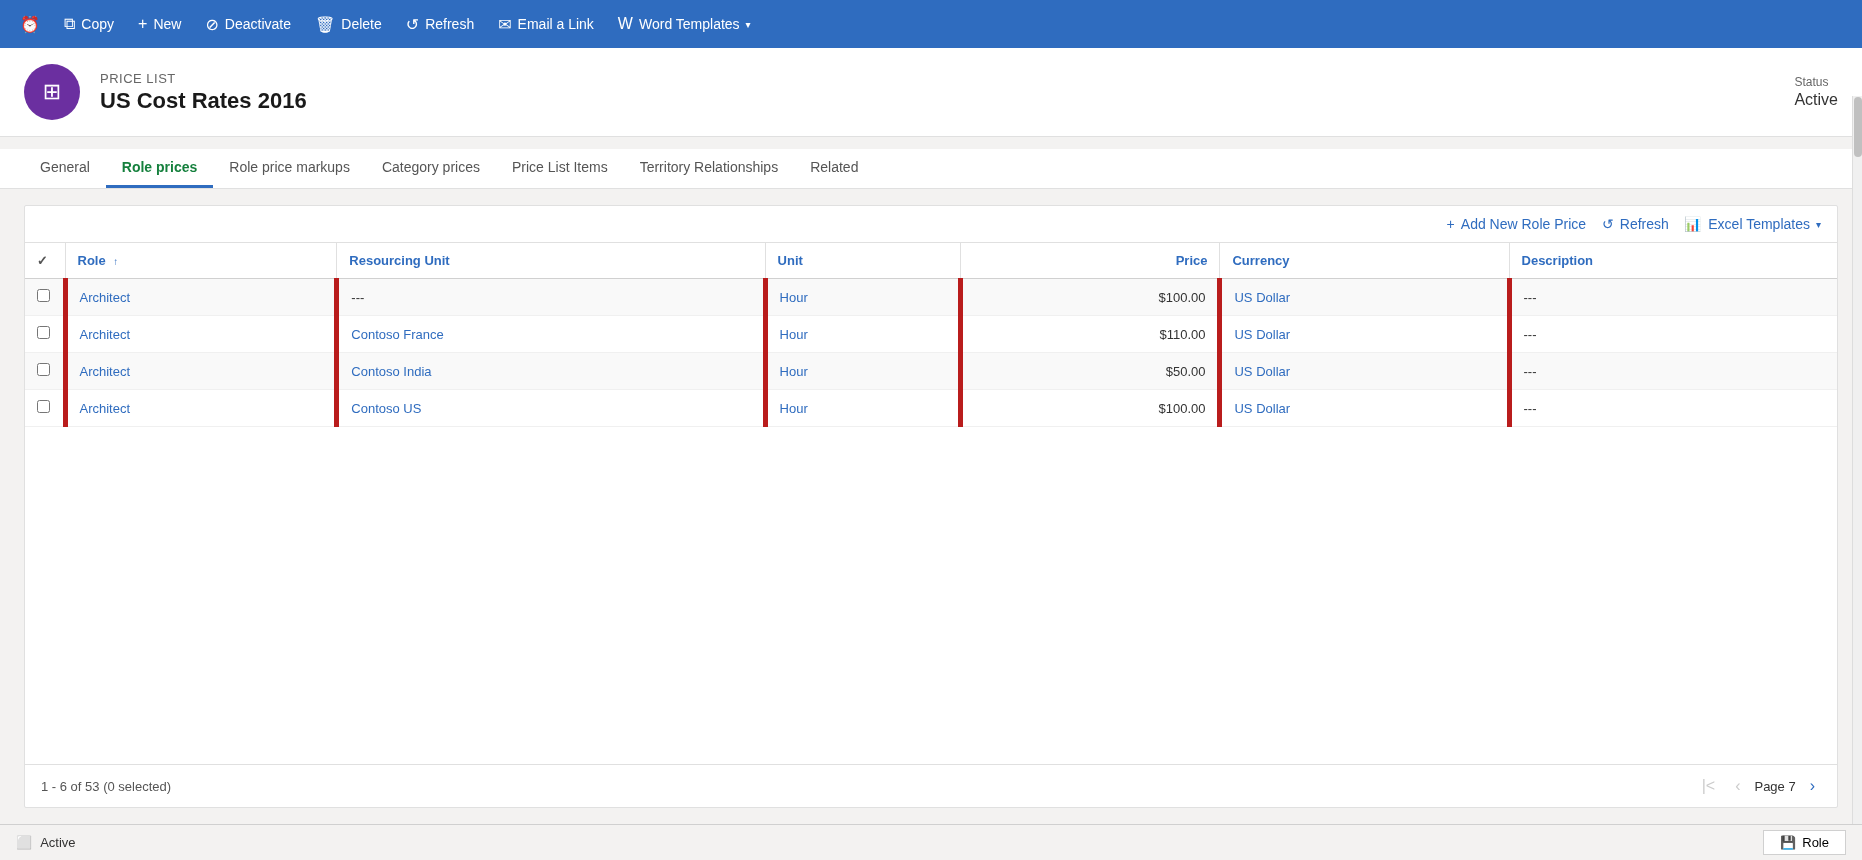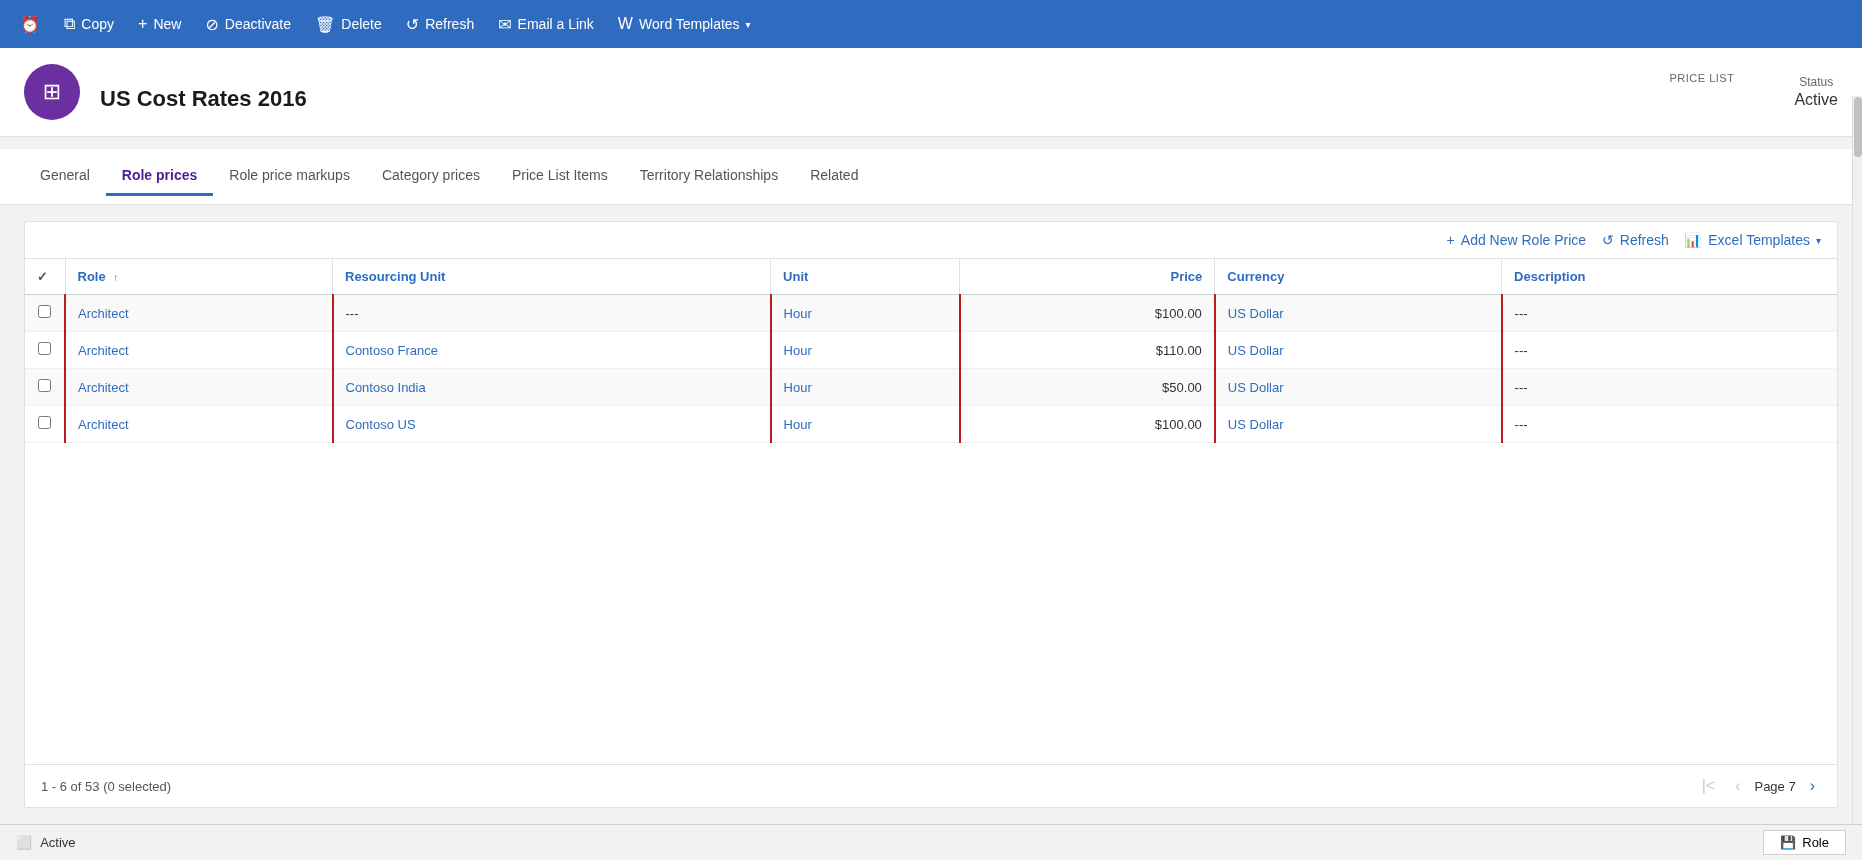--- a/index.html
+++ b/index.html
@@ -43,46 +43,46 @@
     }
     .entity-avatar {
       width: 56px; height: 56px;
       background: #6b2fa0;
       border-radius: 50%;
       display: flex; align-items: center; justify-content: center;
       color: white; font-size: 22px;
       flex-shrink: 0;
     }
     .entity-info { flex: 1; }
-    .entity-type { font-size: 11px; color: #666; text-transform: uppercase; letter-spacing: 0.5px; text-align: right; }
+    .entity-type { font-size: 13px; color: #666; text-transform: uppercase; letter-spacing: 0.5px; }
     .entity-name { font-size: 22px; font-weight: 600; color: #1a1a1a; margin-top: 2px; }
-    .entity-status { text-align: center; margin-left: 40px; }
+    .entity-status { text-align: left; margin-left: 40px; }
     .status-label { font-size: 12px; color: #666; }
     .status-value { font-size: 16px; color: #333; margin-top: 2px; }
 
     
     .tabs-bar {
       background: white;
       display: flex;
       align-items: flex-end;
       border-bottom: 1px solid #e0e0e0;
-      padding: 8px 24px;
+      padding: 0 24px;
       flex-shrink: 0;
       margin-top: 12px;
     }
     .tab {
       padding: 10px 16px;
       cursor: pointer;
       font-size: 14px;
       color: #555;
       border-bottom: 3px solid transparent;
       white-space: nowrap;
     }
     .tab.active {
-      color: #4c1d95;
+      color: #15803d;
       border-bottom: 3px solid #2f6cbf;
       font-weight: 600;
     }
 
     
     .main-content {
       flex: 1;
       background: #f3f2f1;
       padding: 16px 24px;
       overflow: hidden;
@@ -138,21 +138,21 @@
       background: white;
       font-size: 13px;
       cursor: pointer;
       white-space: nowrap;
     }
     .data-table th.price-col { text-align: right; }
     .data-table th:last-child { border-right: none; }
     .data-table td {
       padding: 10px 12px;
       border-bottom: 1px solid #f0f0f0;
-      border-right: 2px solid #b91c1c;
+      border-right: 5px solid #b91c1c;
       font-size: 13px;
     }
     .data-table td:last-child { border-right: none; }
     .data-table tr:nth-child(odd) td { background: #f9f9f9; }
     .data-table tr:nth-child(even) td { background: white; }
     .link-cell { color: #2f6cbf; cursor: pointer; }
     .price-cell { text-align: right; color: #333; }
     .check-col { width: 40px; text-align: center; }
     .sort-icon { font-size: 10px; margin-left: 4px; }
 

